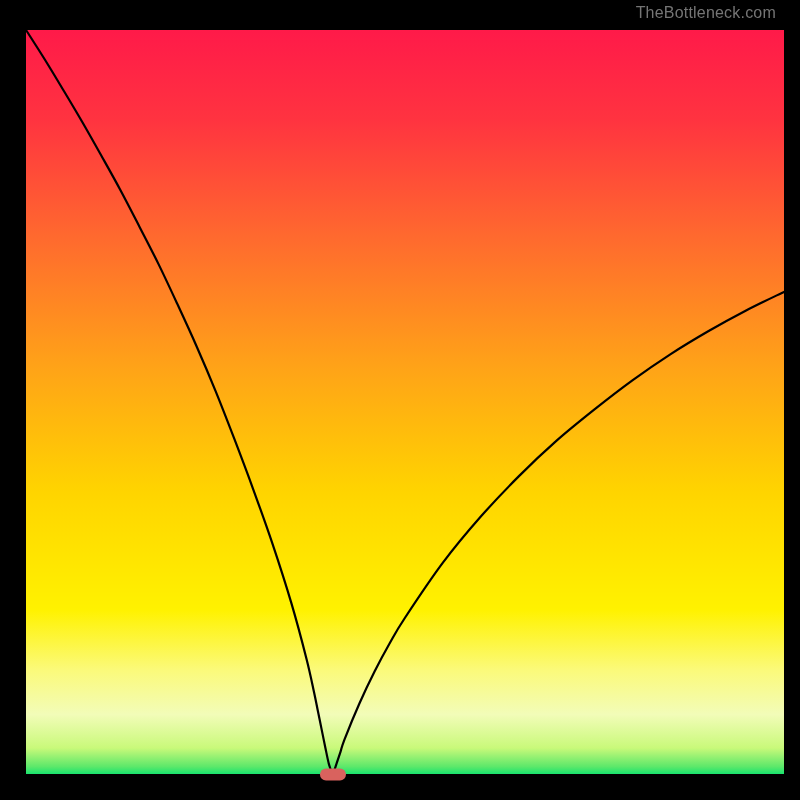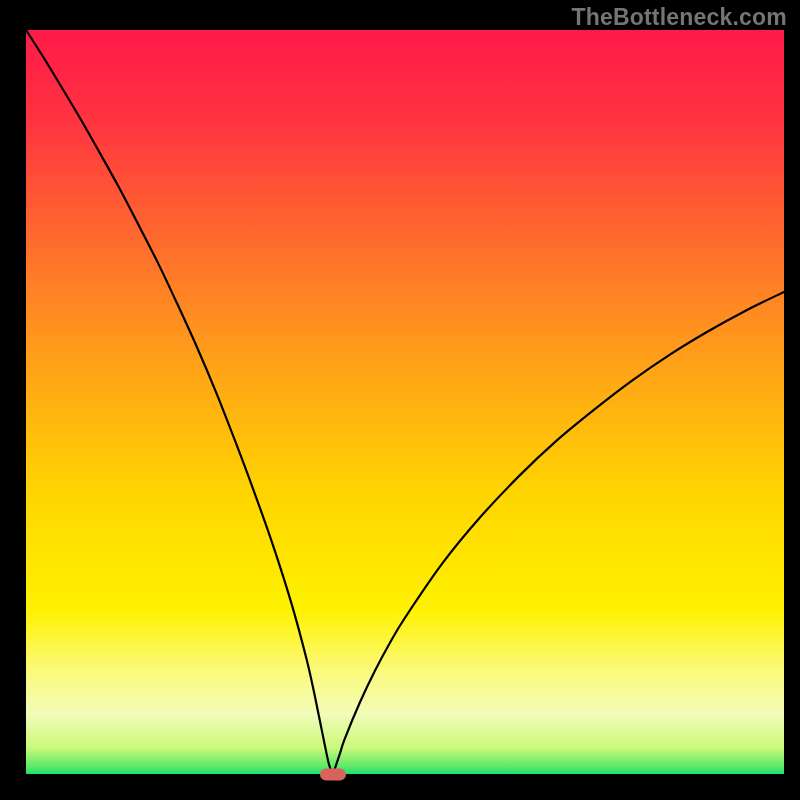--- a/index.html
+++ b/index.html
@@ -13,23 +13,23 @@
   }
   .frame {
     position: relative;
     width: 800px;
     height: 800px;
     background: #000;
   }
   .watermark {
     position: absolute;
     top: 4px;
-    right: 13px;
-    font-size: 23px;
-    font-weight: 700;
+    right: 24px;
+    font-size: 16px;
+    font-weight: 400;
     color: #757575;
     letter-spacing: 0.2px;
     z-index: 5;
   }
   svg {
     display: block;
   }
 </style>
 </head>
 <body>

